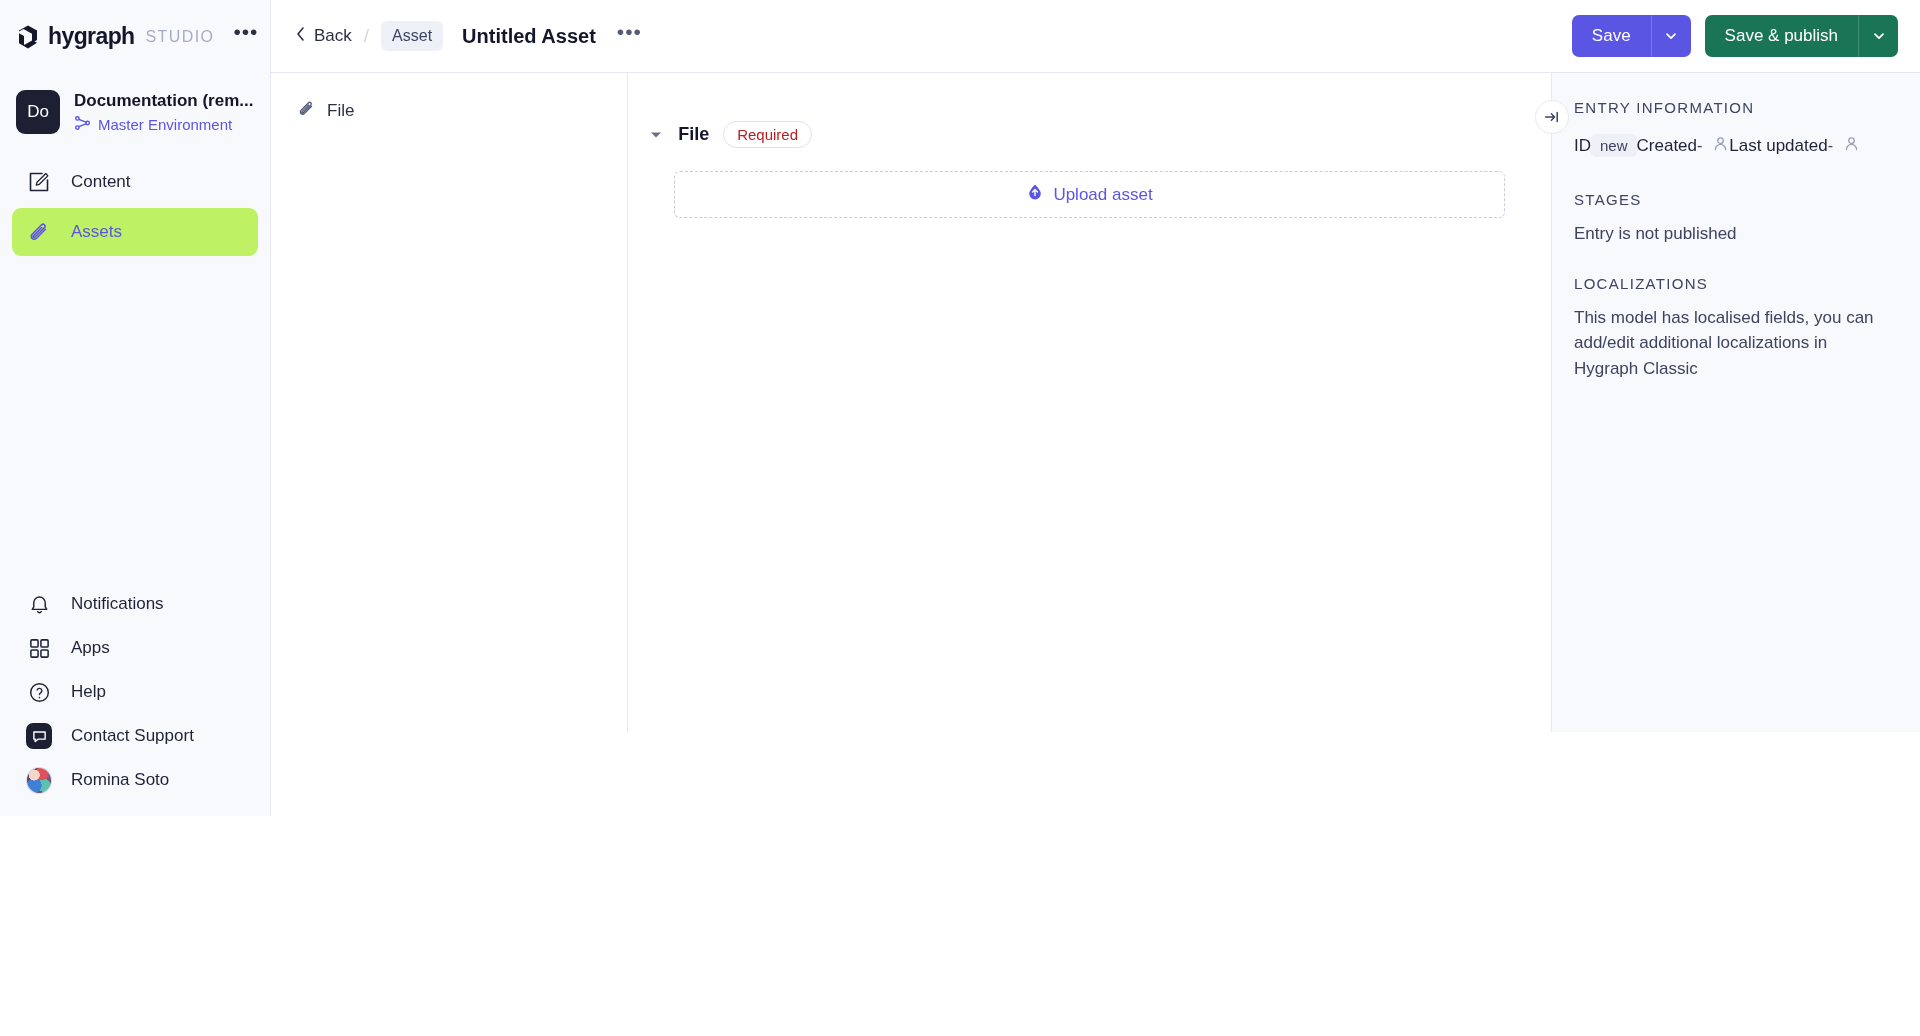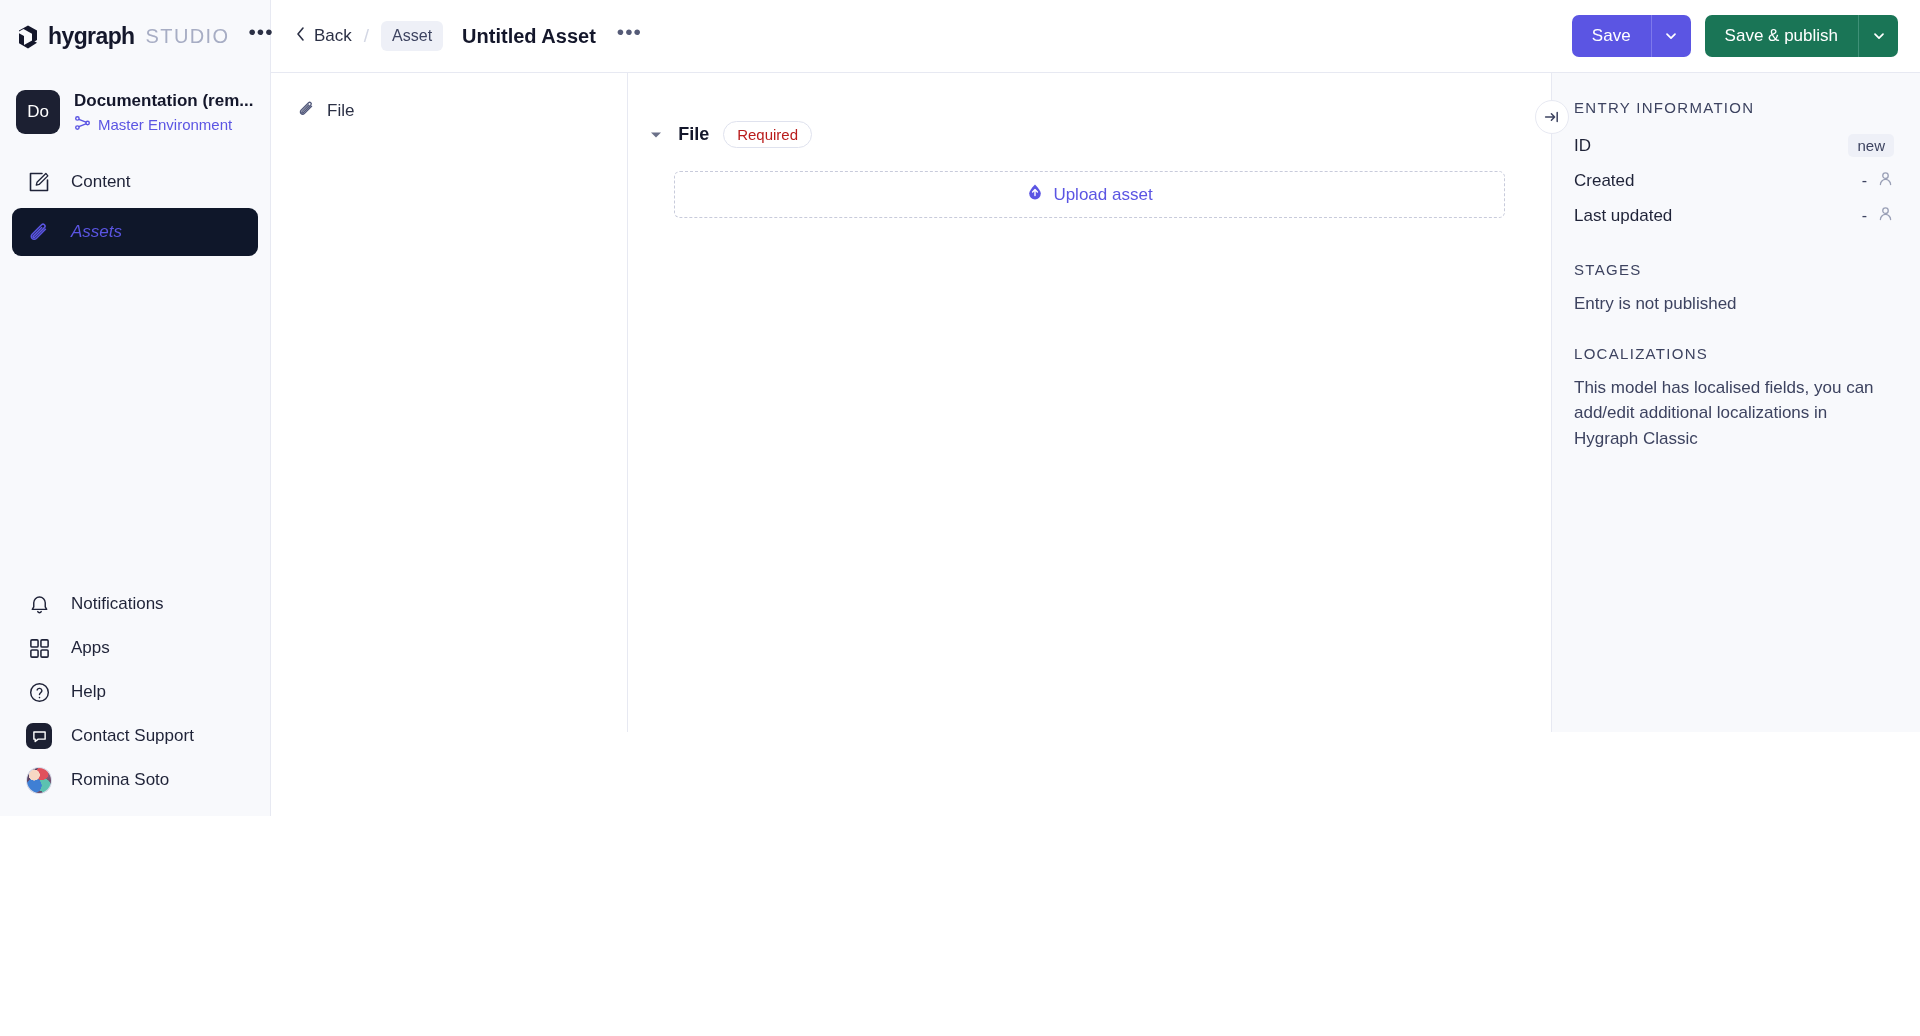--- a/index.html
+++ b/index.html
@@ -23,21 +23,21 @@
   .brand {
     height: 73px; display: flex; align-items: center;
     padding-left: 17px; gap: 9px;
   }
   .brand-logo { width: 22px; height: 26px; display:block; }
   .brand-word {
     font-size: 23px; font-weight: 700; letter-spacing: -0.6px;
     color: #14172b;
   }
   .brand-studio {
-    font-size: 20px; font-weight: 400; letter-spacing: 1.4px;
+    font-size: 16px; font-weight: 400; letter-spacing: 1.4px;
     color: #a7adc4; margin-left: 2px;
   }
   .brand-dots {
     margin-left: 10px; color: #2b3045; font-size: 21px;
     letter-spacing: 1px; line-height: 8px; padding-bottom: 9px;
     cursor: pointer;
   }
 
   .project {
     display: flex; align-items: center; gap: 14px;
@@ -59,21 +59,21 @@
     font-size: 15px; font-weight: 500; color: #5b55e3; cursor: pointer;
   }
 
   .nav-main { padding: 14px 12px 0 12px; display: flex; flex-direction: column; gap: 2px; }
   .nav-item {
     display: flex; align-items: center; gap: 19px;
     height: 48px; padding: 0 14px; border-radius: 9px;
     font-size: 17px; color: #1f2338; cursor: pointer;
     user-select: none;
   }
-  .nav-item.active { background: #0f172a; color: #5b55e3; font-style: italic; }
+  .nav-item.active { background: #bef264; color: #5b55e3; }
   .nav-item.active svg { stroke: #5b55e3; }
   .nav-icon { width: 26px; height: 26px; display:flex; align-items:center; justify-content:center; }
 
   .nav-spacer { flex: 1 1 auto; }
 
   .nav-bottom { padding: 0 12px 14px 12px; display: flex; flex-direction: column; }
   .nav-bottom .nav-item { height: 44px; }
 
   .support-icon {
     width: 26px; height: 26px; border-radius: 7px; background: #1c2032;
@@ -175,21 +175,21 @@
     position: absolute; left: -17px; top: 27px;
     width: 34px; height: 34px; border-radius: 50%;
     background: #ffffff; border: 1px solid #e7e9f2;
     display: flex; align-items: center; justify-content: center;
     cursor: pointer;
   }
   .sec-title {
     font-size: 15px; letter-spacing: 1.3px; color: #3d4360;
     font-weight: 500; text-transform: uppercase;
   }
-  .info-rows { margin-top: 12px; display: flex; flex-direction: column; }
+  .info-rows { margin-top: 12px; display: flex; flex-direction: row; }
   .info-row {
     display: flex; align-items: center; justify-content: space-between;
     height: 35px; font-size: 17px; color: #1f2338;
   }
   .info-right { display: flex; align-items: center; gap: 10px; color: #6b7189; }
   .chip-new {
     background: #eef0f7; border-radius: 5px; color: #3d4360;
     font-size: 15px; padding: 3px 9px;
   }
   .dash { color: #3d4360; font-size: 16px; }

